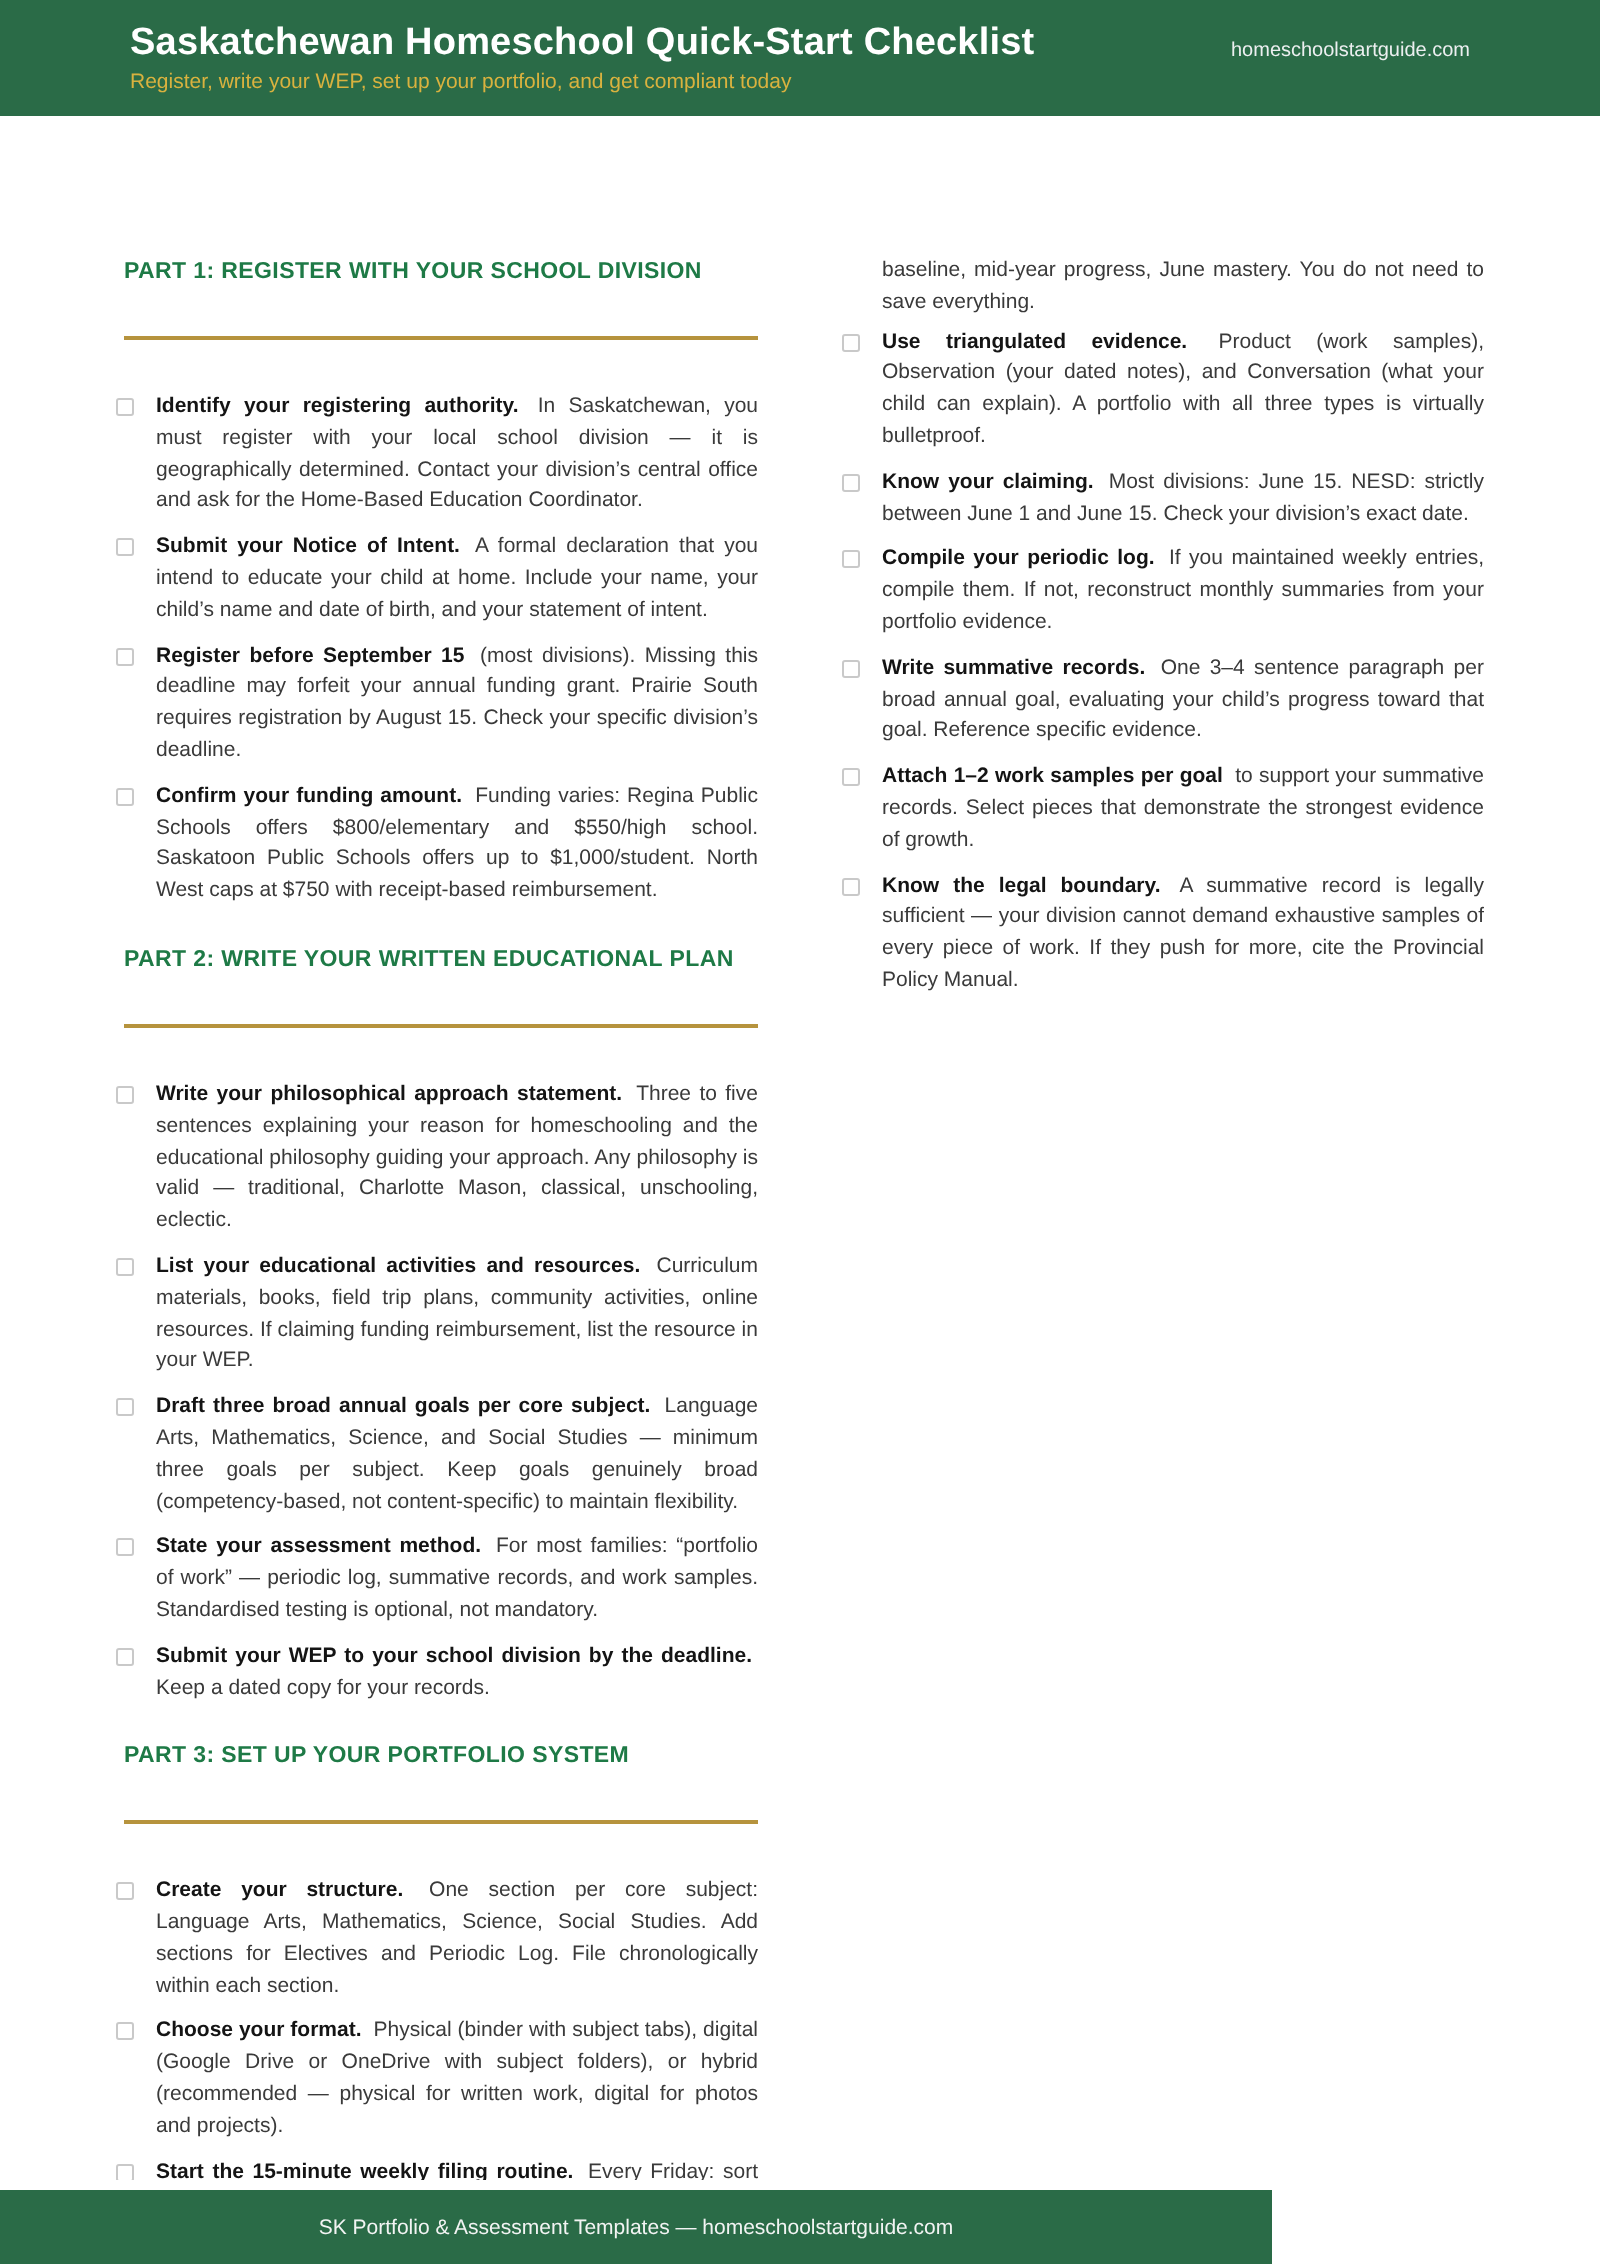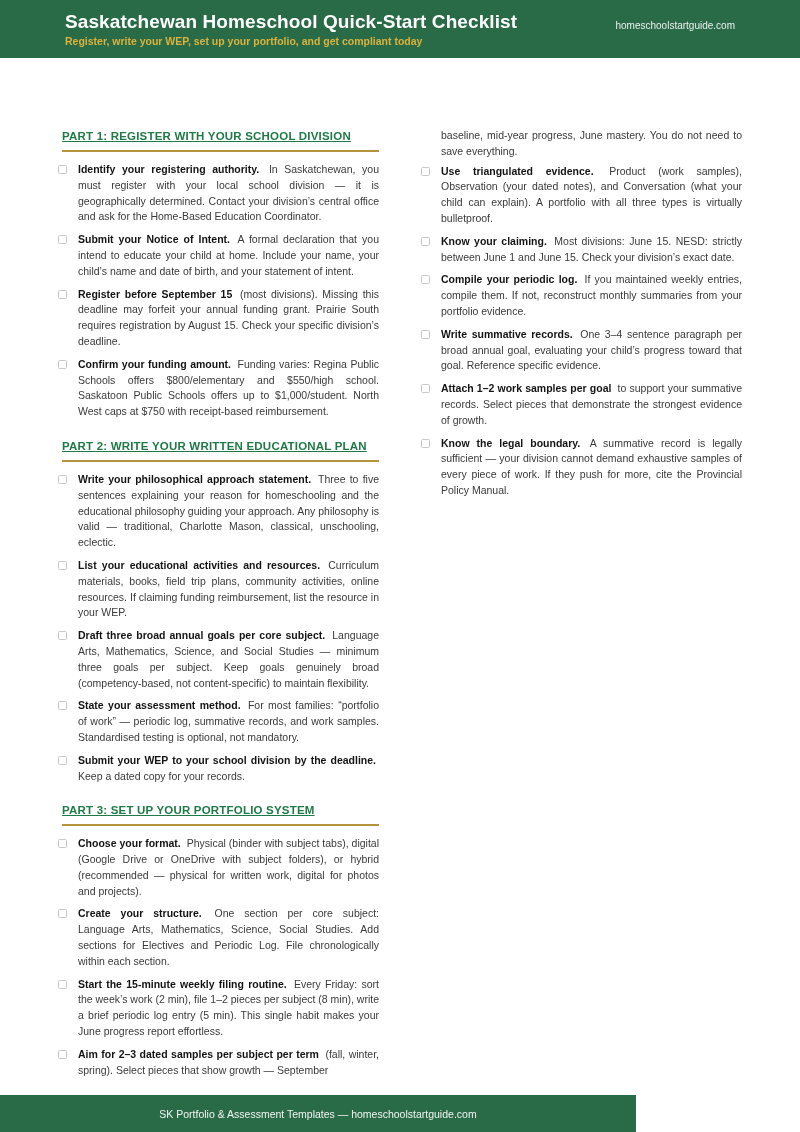--- a/index.html
+++ b/index.html
@@ -21,40 +21,39 @@
     position:absolute;top:0;left:0;width:800px;height:58px;
     background:var(--green);
     display:flex;justify-content:space-between;align-items:center;
     padding:9px 65px 10px 65px;
   }
   .header .title{
     color:#ffffff;font-size:19px;font-weight:700;line-height:22px;
     letter-spacing:0.1px;white-space:nowrap;
   }
   .header .subtitle{
-    color:var(--subtitle-gold);font-size:10.5px;font-weight:700;
+    color:var(--subtitle-gold);font-size:10.5px;font-weight:400;
     margin-top:2px;white-space:nowrap;
   }
   .header .site{
     color:#eceff0;font-size:10px;margin-bottom:6px;white-space:nowrap;
   }
   
   .content{
     position:absolute;top:128px;left:58px;width:684px;height:962px;
     display:flex;gap:42px;overflow:hidden;
   }
   .col{width:321px;flex:0 0 321px;}
   .part-heading{
     color:var(--heading-green);
     font-size:11.5px;font-weight:700;letter-spacing:0.2px;
-    margin:20px 0 10px 4px;
-    padding-bottom:8px;
+    margin:20px 0 26px 4px;
+    padding-bottom:26px;
     border-bottom:2px solid var(--gold);
     white-space:nowrap;
-    text-decoration:underline;
   }
   .col .part-heading:first-child{margin-top:2px;}
   .item{
     position:relative;
     padding-left:20px;
     margin-bottom:7px;
     font-size:10.5px;line-height:15.8px;
     color:#3a3a3a;
     text-align:justify;
   }
@@ -95,22 +94,22 @@
       <div class="item"><span class="checkbox"></span><b class="lead">Submit your Notice of Intent.</b> <span>A formal declaration that you intend to educate your child at home. Include your name, your child’s name and date of birth, and your statement of intent.</span></div>
       <div class="item"><span class="checkbox"></span><b class="lead">Register before September 15</b> <span>(most divisions). Missing this deadline may forfeit your annual funding grant.  Prairie South requires registration by August 15. Check your specific division’s deadline.</span></div>
       <div class="item"><span class="checkbox"></span><b class="lead">Confirm your funding amount.</b> <span>Funding varies:  Regina Public Schools offers $800/elementary and $550/high school. Saskatoon Public Schools offers up to $1,000/student.  North West caps at $750 with receipt-based reimbursement.</span></div>
       <div class="part-heading">PART 2: WRITE YOUR WRITTEN EDUCATIONAL PLAN</div>
       <div class="item"><span class="checkbox"></span><b class="lead">Write your philosophical approach statement.</b> <span>Three to five sentences explaining your reason for homeschooling and the educational philosophy guiding your approach.  Any philosophy is valid — traditional, Charlotte Mason, classical, unschooling, eclectic.</span></div>
       <div class="item"><span class="checkbox"></span><b class="lead">List your educational activities and resources.</b> <span>Curriculum materials, books, field trip plans, community activities, online resources.  If claiming funding reimbursement, list the resource in your WEP.</span></div>
       <div class="item"><span class="checkbox"></span><b class="lead">Draft three broad annual goals per core subject.</b> <span>Language Arts, Mathematics, Science, and Social Studies — minimum three goals per subject.  Keep goals genuinely broad (competency-based, not content-specific) to maintain flexibility.</span></div>
       <div class="item"><span class="checkbox"></span><b class="lead">State your assessment method.</b> <span>For most families: “portfolio of work” — periodic log, summative records, and work samples.  Standardised testing is optional, not mandatory.</span></div>
       <div class="item"><span class="checkbox"></span><b class="lead">Submit your WEP to your school division by the deadline.</b> <span>Keep a dated copy for your records.</span></div>
       <div class="part-heading">PART 3: SET UP YOUR PORTFOLIO SYSTEM</div>
+      <div class="item"><span class="checkbox"></span><b class="lead">Create your structure.</b> <span>One section per core subject: Language Arts, Mathematics, Science, Social Studies.  Add sections for Electives and Periodic Log.  File chronologically within each section.</span></div>
       <div class="item"><span class="checkbox"></span><b class="lead">Choose your format.</b> <span>Physical (binder with subject tabs), digital (Google Drive or OneDrive with subject folders), or hybrid (recommended — physical for written work, digital for photos and projects).</span></div>
-      <div class="item"><span class="checkbox"></span><b class="lead">Create your structure.</b> <span>One section per core subject: Language Arts, Mathematics, Science, Social Studies.  Add sections for Electives and Periodic Log.  File chronologically within each section.</span></div>
       <div class="item"><span class="checkbox"></span><b class="lead">Start the 15-minute weekly filing routine.</b> <span>Every Friday:  sort the week’s work (2 min), file 1–2 pieces per subject (8 min), write a brief periodic log entry (5 min).  This single habit makes your June progress report effortless.</span></div>
       <div class="item"><span class="checkbox"></span><b class="lead">Aim for 2–3 dated samples per subject per term</b> <span>(fall, winter, spring). Select pieces that show growth — September</span></div>
     </div>
   <div class="col">
       <div class="item continuation"><span>baseline, mid-year progress, June mastery.  You do not need to save everything.</span></div>
       <div class="item"><span class="checkbox"></span><b class="lead">Use triangulated evidence.</b> <span>Product (work samples), Observation (your dated notes), and Conversation (what your child can explain).  A portfolio with all three types is virtually bulletproof.</span></div>
       <div class="item"><span class="checkbox"></span><b class="lead">Know your claiming.</b> <span>Most divisions:  June 15.  NESD: strictly between June 1 and June 15.  Check your division’s exact date.</span></div>
       <div class="item"><span class="checkbox"></span><b class="lead">Compile your periodic log.</b> <span>If you maintained weekly entries, compile them.   If not, reconstruct monthly summaries from your portfolio evidence.</span></div>
       <div class="item"><span class="checkbox"></span><b class="lead">Write summative records.</b> <span>One 3–4 sentence paragraph per broad annual goal, evaluating your child’s progress toward that goal. Reference specific evidence.</span></div>
       <div class="item"><span class="checkbox"></span><b class="lead">Attach 1–2 work samples per goal</b> <span>to support your summative records.  Select pieces that demonstrate the strongest evidence of growth.</span></div>

